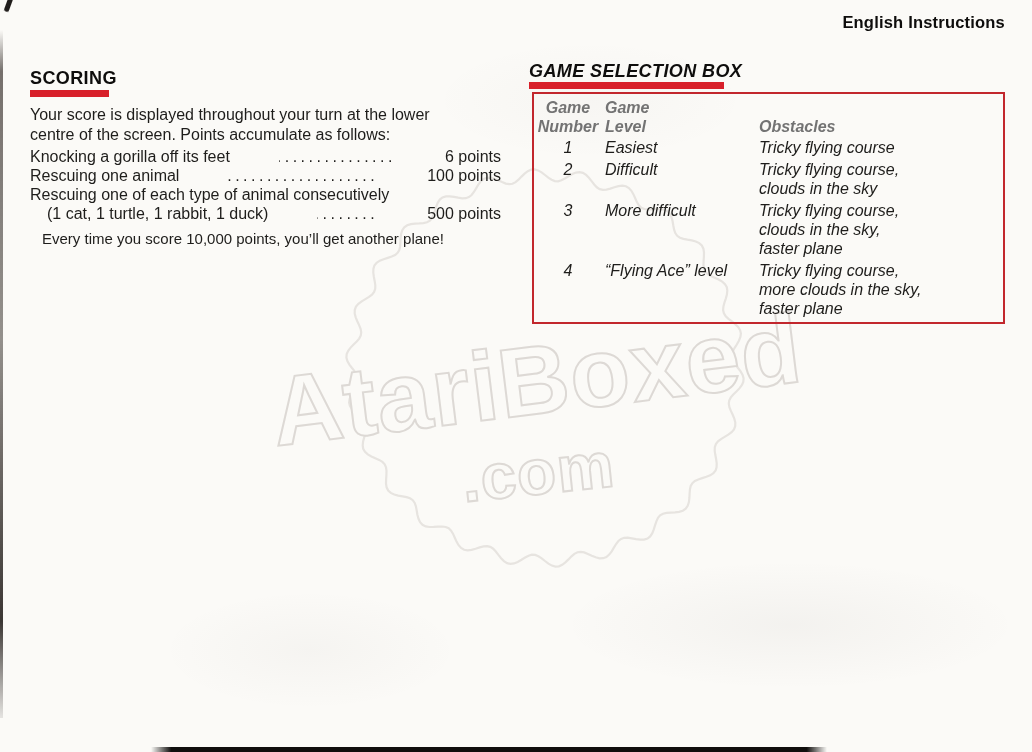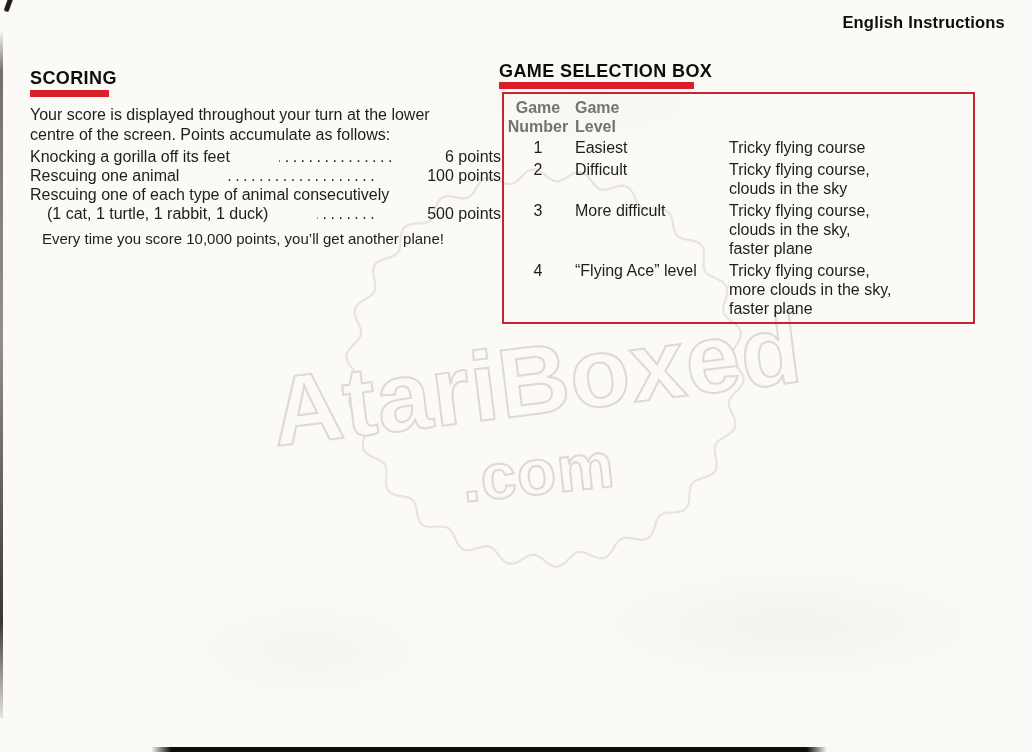--- a/index.html
+++ b/index.html
@@ -36,21 +36,21 @@
   .scoring .red-bar{width:79px;}
   .scoring .intro{margin:8px 0 2px 0;font-size:16px;line-height:20px;}
   .score-row{display:flex;align-items:baseline;font-size:16px;line-height:19px;gap:48px;}
   .score-row .label{white-space:nowrap;}
   .score-row .leader{flex:1;overflow:hidden;white-space:nowrap;letter-spacing:3.5px;
     margin:0 1px;direction:rtl;text-align:left;}
   .score-row .value{white-space:nowrap;}
   .score-row.indent .label{padding-left:17px;}
   .scoring .footer-line{margin:6px 0 0 12px;font-size:15px;line-height:20px;}
   
-  .gamesel{position:absolute;left:499px;top:62px;width:479px;z-index:2;}
+  .gamesel{position:absolute;left:529px;top:62px;width:479px;z-index:2;font-style:italic;}
   .gamesel .red-bar{width:195px;margin-top:1px;}
   .gamebox{margin-left:3px;margin-top:3px;width:469px;
     border:2px solid var(--box-red,#c2272d);background:transparent;
     padding:4px 0 4px 0;}
   .trow{display:grid;grid-template-columns:68px 153px 1fr;font-size:16px;line-height:19px;}
   .trow .c-num{text-align:center;}
   .trow .c-level{padding-left:3px;}
   .trow .c-obs{padding-left:4px;}
   .thead{font-weight:bold;color:#737373;align-items:end;margin-bottom:2px;}
   .tbody-row{margin-bottom:3px;}
@@ -112,20 +112,21 @@
 <section class="gamesel">
   <h2>GAME SELECTION BOX</h2>
   <div class="red-bar"></div>
 
   <div class="gamebox">
     <div class="trow thead">
       <div class="c-num pre">Game
 Number</div>
       <div class="c-level pre">Game
 Level</div>
+      <div class="c-obs pre">Obstacles</div>
     </div>
 
     <div class="trow tbody-row">
       <div class="c-num">1</div>
       <div class="c-level">Easiest</div>
       <div class="c-obs pre">Tricky flying course</div>
     </div>
     <div class="trow tbody-row">
       <div class="c-num">2</div>
       <div class="c-level">Difficult</div>

